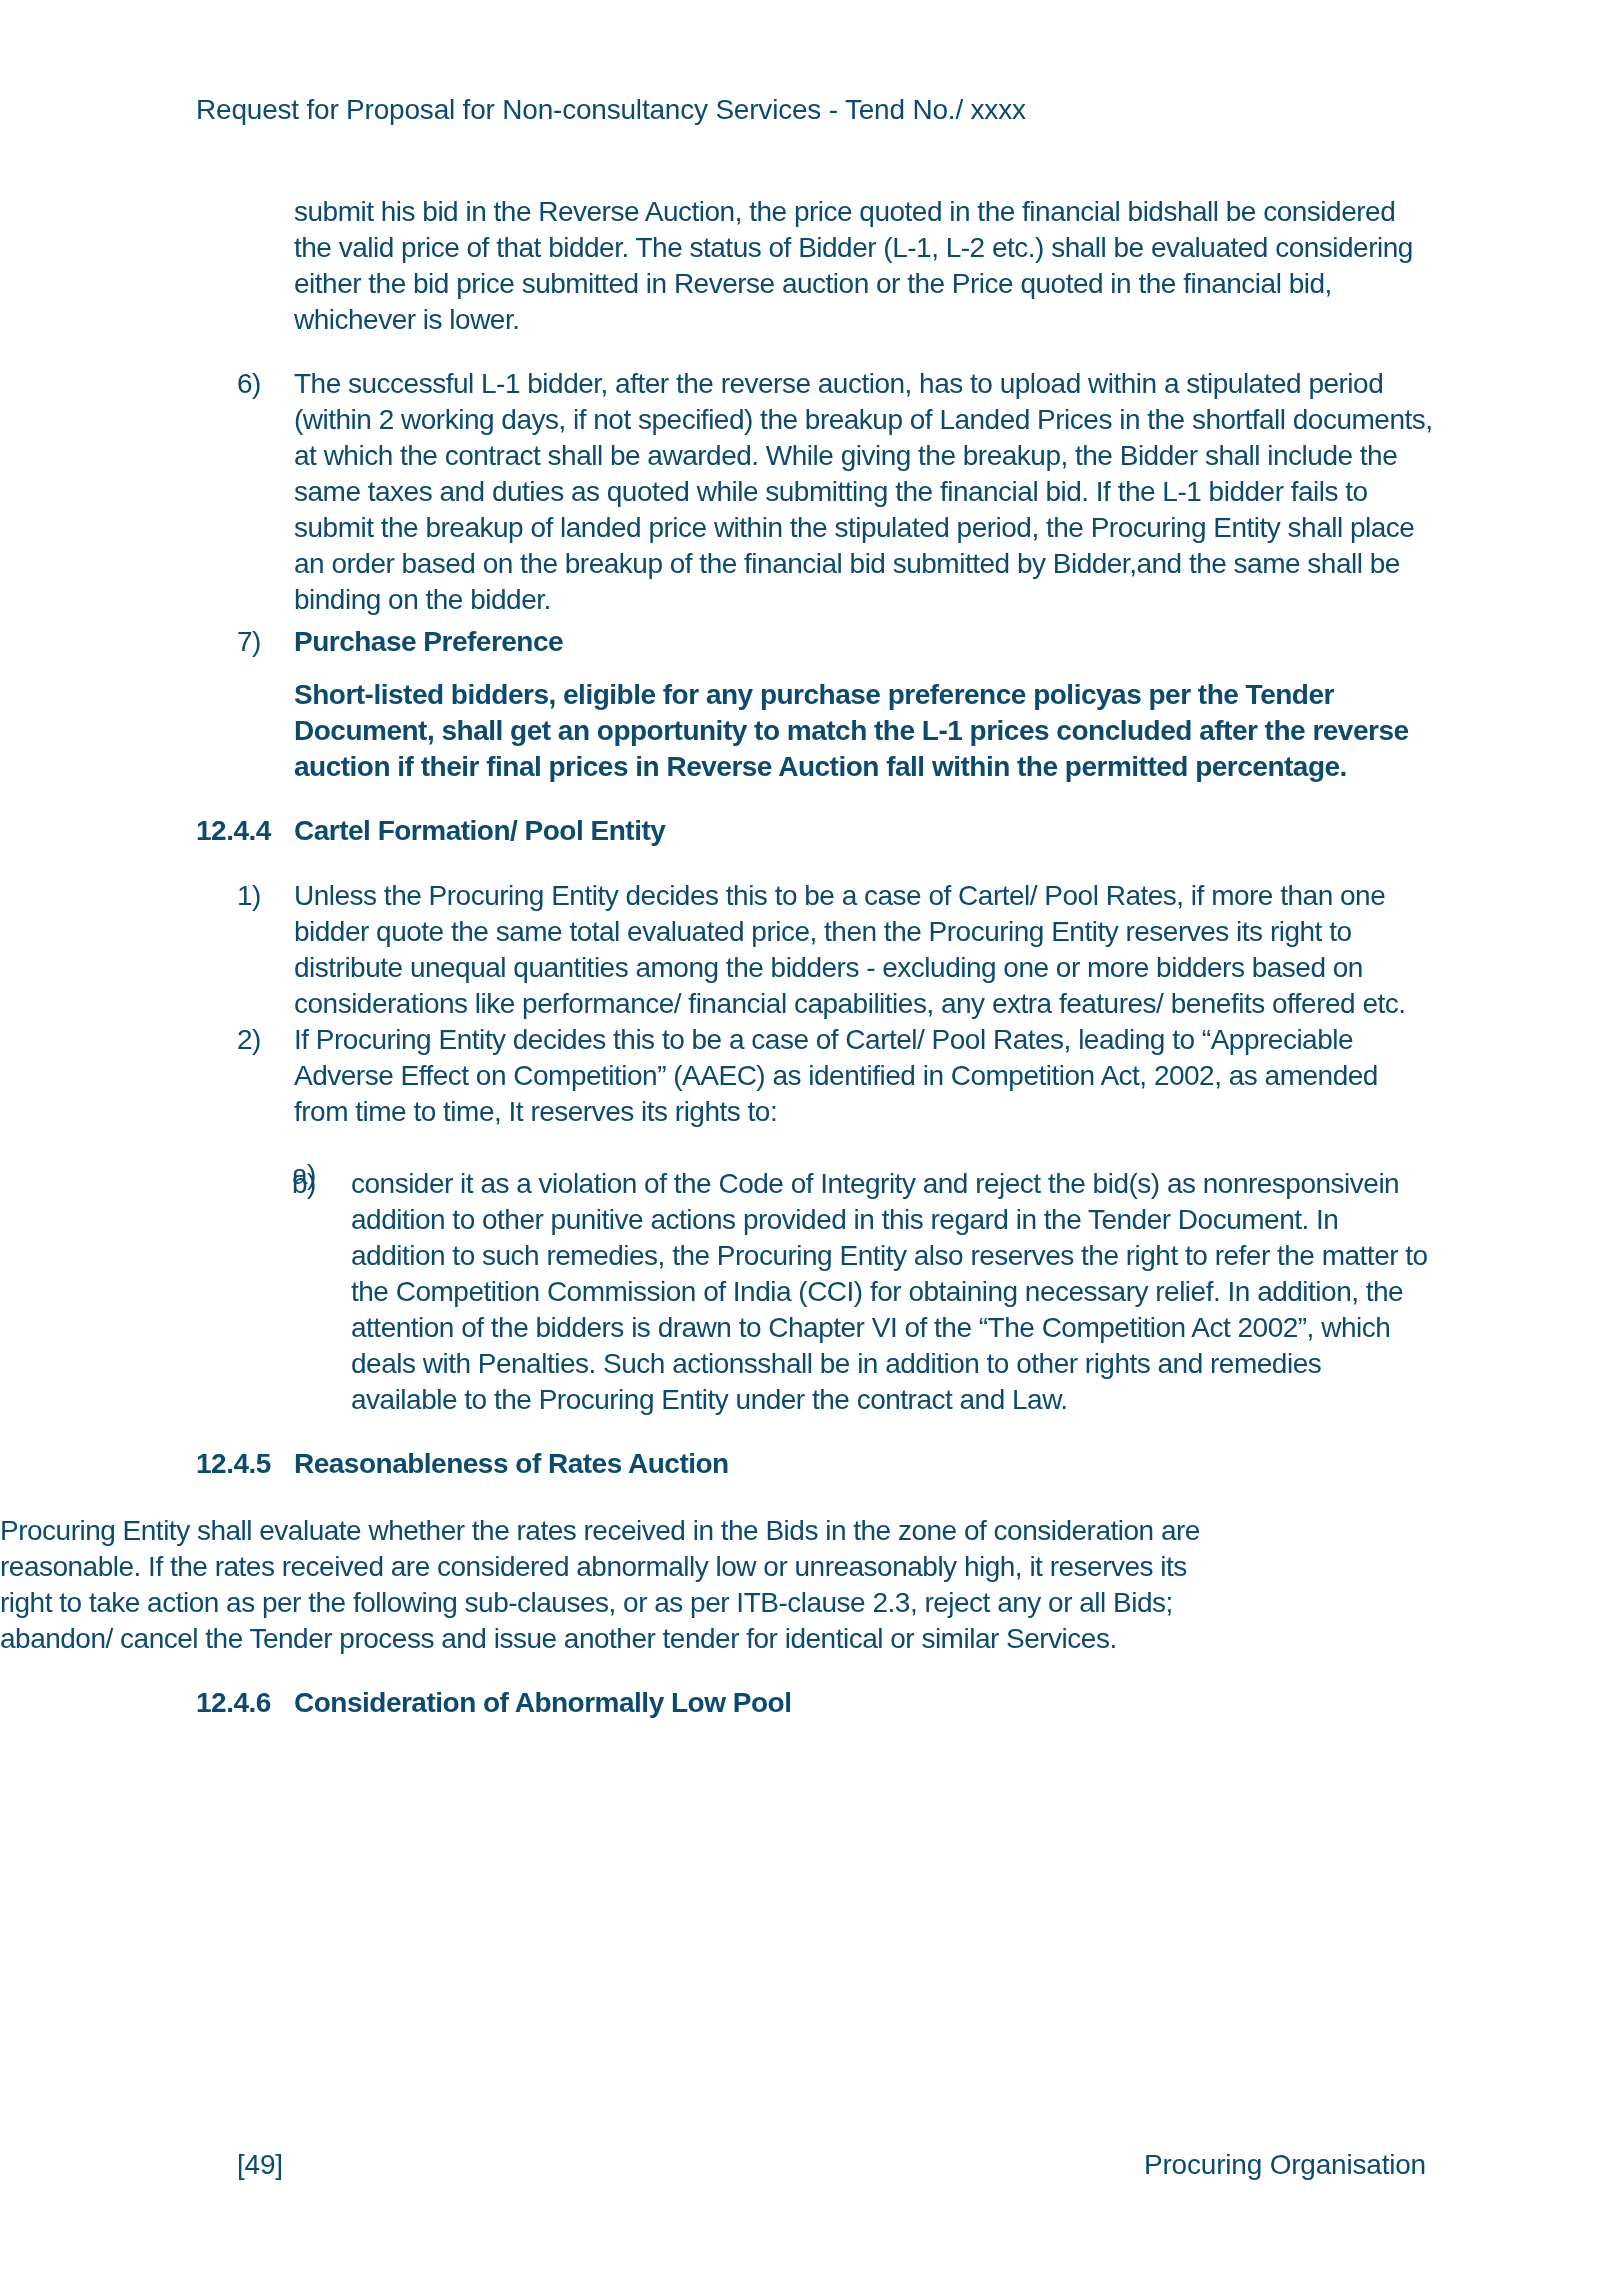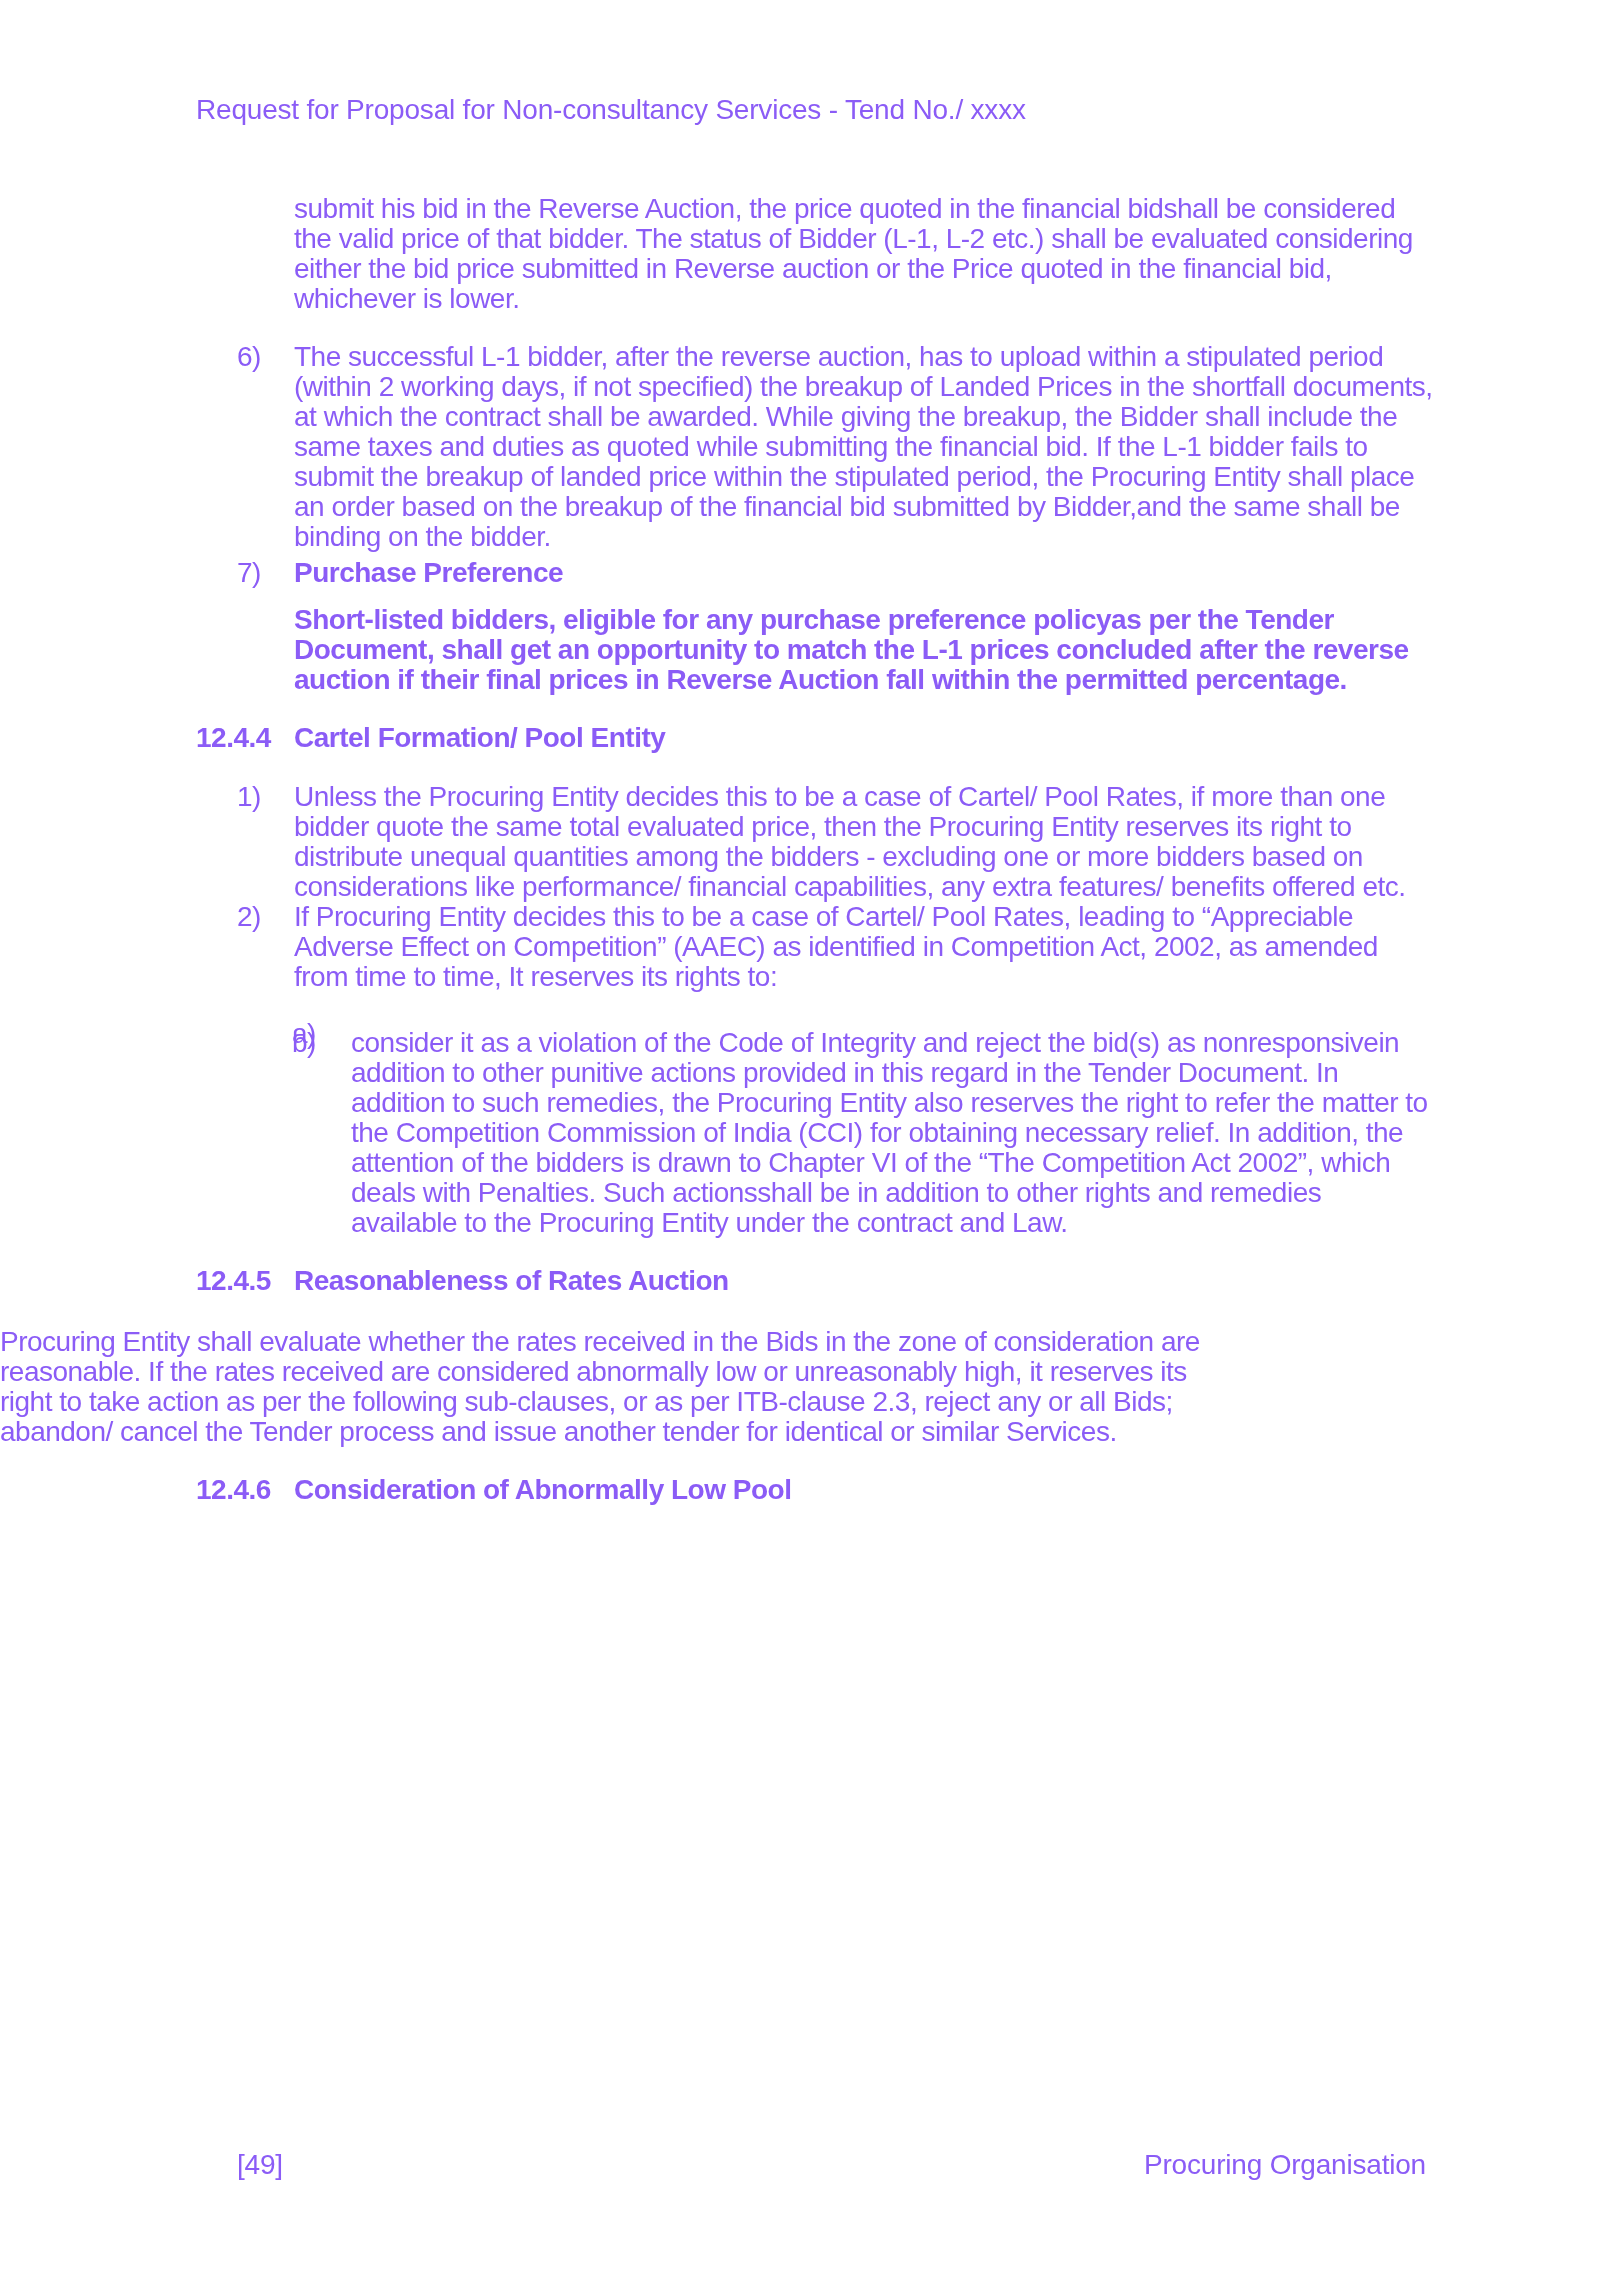--- a/index.html
+++ b/index.html
@@ -6,42 +6,42 @@
     margin: 0;
     padding: 0;
     background: #ffffff;
   }
   .page {
     position: relative;
     width: 1621px;
     height: 2271px;
     background: #ffffff;
     font-family: "Liberation Sans", sans-serif;
-    color: #8b5cf6;
+    color: #0c4a6e;
     overflow: hidden;
     border-radius: 21px;
   }
   
   .doc-header {
     position: absolute;
     left: 196px;
     top: 94px;
     font-size: 28px;
     letter-spacing: -0.2px;
     white-space: nowrap;
   }
   
   .content {
     position: absolute;
     left: 0;
     top: 0;
     width: 1621px;
     font-size: 28px;
     letter-spacing: -0.5px;
-    line-height: 30px;
+    line-height: 36px;
   }
   .para-indent {
     margin-left: 294px;
     width: 1139px;
   }
   .intro {
     margin-top: 194px;
   }
   .li {
     position: relative;

